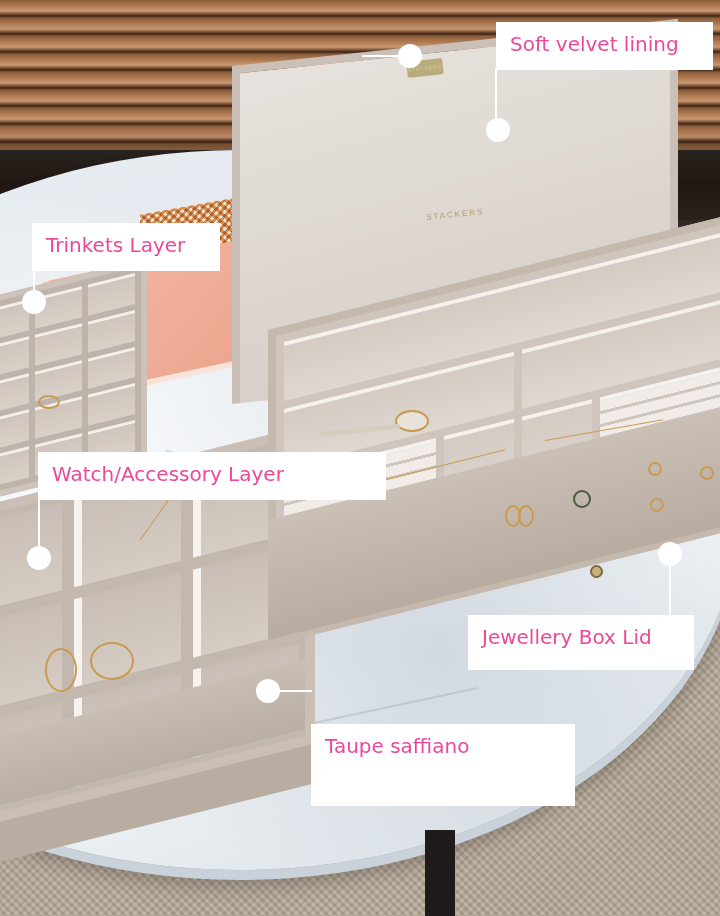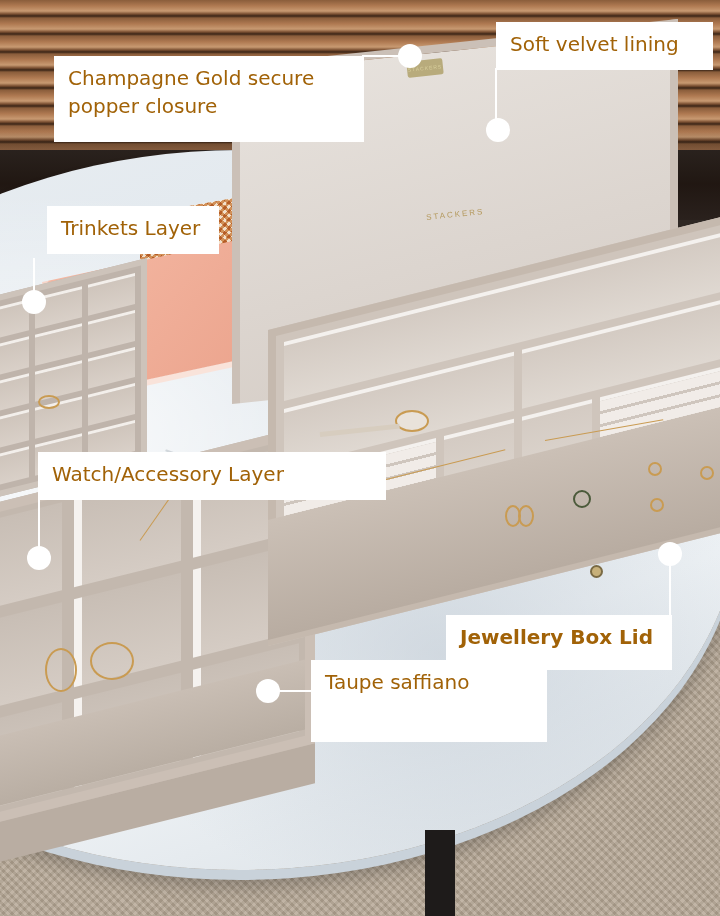--- a/index.html
+++ b/index.html
@@ -71,21 +71,21 @@
     .box-cells .wide2 { grid-column: span 2; }
     .box-cells .wide4 { grid-column: span 4; }
     .ridges { background: repeating-linear-gradient(180deg, #f1ece8 0 10px, #cfc6be 10px 13px) !important; }
     .lock { position: absolute; left: 590px; top: 565px; width: 9px; height: 9px; border-radius: 50%; background: #c7b07a; border: 2px solid #7a6a44; }
 
     
     .gold { position: absolute; border: 2px solid #c99b52; border-radius: 50%; }
     .chain { position: absolute; height: 1px; background: #c99b52; transform-origin: left center; }
 
     
-    .label { position: absolute; background: #ffffff; color: #a16207; font-family: "DejaVu Sans", sans-serif;
+    .label { position: absolute; background: #ffffff; color: #ec4899; font-family: "DejaVu Sans", sans-serif;
       font-size: 20px; line-height: 28px; padding: 8px 14px 8px 14px; box-sizing: border-box; white-space: nowrap; }
     .dot { position: absolute; width: 24px; height: 24px; border-radius: 50%; background: #ffffff; }
     .line { position: absolute; background: #ffffff; }
   </style>
 </head>
 <body>
 
 <div class="scene">
   <div class="wood"></div>
   <div class="dark-band"></div>
@@ -169,47 +169,43 @@
   <div class="chain" style="left:545px; top:440px; width:120px; transform:rotate(-10deg);"></div>
   <div class="gold" style="left:505px; top:505px; width:12px; height:18px;"></div>
   <div class="gold" style="left:518px; top:505px; width:12px; height:18px;"></div>
   <div class="gold" style="left:573px; top:490px; width:14px; height:14px; border-color:#4b5a3a;"></div>
   <div class="gold" style="left:648px; top:462px; width:10px; height:10px;"></div>
   <div class="gold" style="left:700px; top:466px; width:10px; height:10px;"></div>
   <div class="gold" style="left:650px; top:498px; width:10px; height:10px;"></div>
 
   <div class="line" style="left:362px; top:55px; width:48px; height:2px;"></div>
   <div class="dot" style="left:398px; top:44px;"></div>
-  <div class="label" style="left:54px; top:56px; width:310px; height:86px;">
-    <div>Champagne Gold secure</div>
-    <div>popper closure</div>
-  </div>
 
   <div class="line" style="left:495px; top:68px; width:2px; height:62px;"></div>
   <div class="dot" style="left:486px; top:118px;"></div>
   <div class="label" style="left:496px; top:22px; width:217px; height:48px;">
     <div>Soft velvet lining</div>
   </div>
 
   <div class="line" style="left:33px; top:258px; width:2px; height:40px;"></div>
   <div class="dot" style="left:22px; top:290px;"></div>
-  <div class="label" style="left:32px; top:206px; width:172px; height:48px;margin-left:15px;">
+  <div class="label" style="left:32px; top:223px; width:188px; height:48px;">
     <div>Trinkets Layer</div>
   </div>
 
   <div class="line" style="left:38px; top:498px; width:2px; height:60px;"></div>
   <div class="dot" style="left:27px; top:546px;"></div>
   <div class="label" style="left:38px; top:452px; width:348px; height:48px;">
     <div>Watch/Accessory Layer</div>
   </div>
 
   <div class="line" style="left:669px; top:558px; width:2px; height:60px;"></div>
   <div class="dot" style="left:658px; top:542px;"></div>
-  <div class="label" style="left:446px; top:615px; width:226px; height:55px;font-weight:bold;">
+  <div class="label" style="left:468px; top:615px; width:226px; height:55px;">
     <div>Jewellery Box Lid</div>
   </div>
 
   <div class="line" style="left:276px; top:690px; width:36px; height:2px;"></div>
   <div class="dot" style="left:256px; top:679px;"></div>
-  <div class="label" style="left:311px; top:660px; width:236px; height:82px;">
+  <div class="label" style="left:311px; top:724px; width:264px; height:82px;">
     <div>Taupe saffiano</div>
   </div>
 </div>
 
 </body></html>

